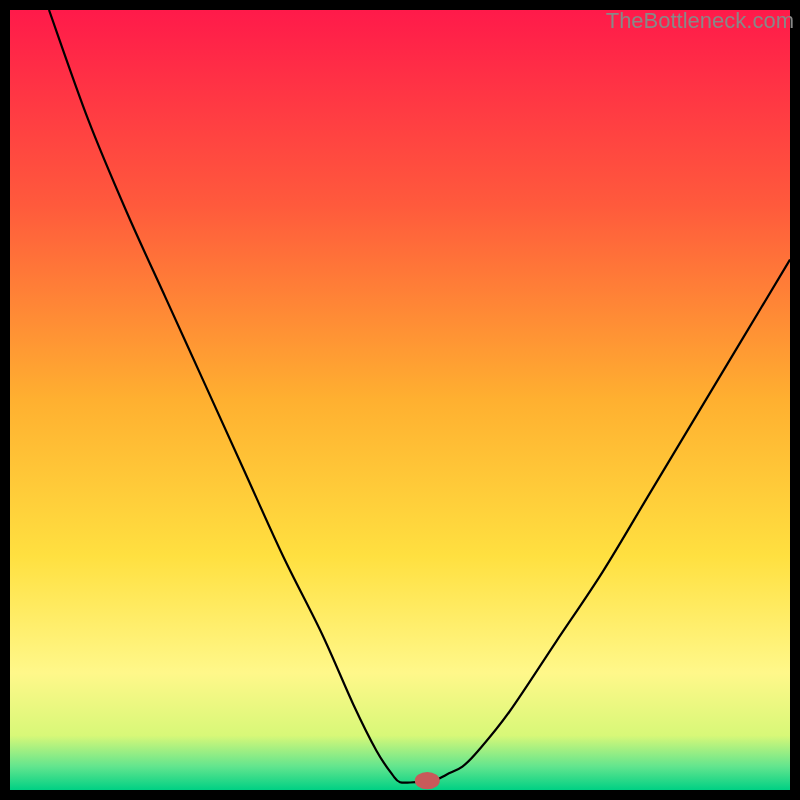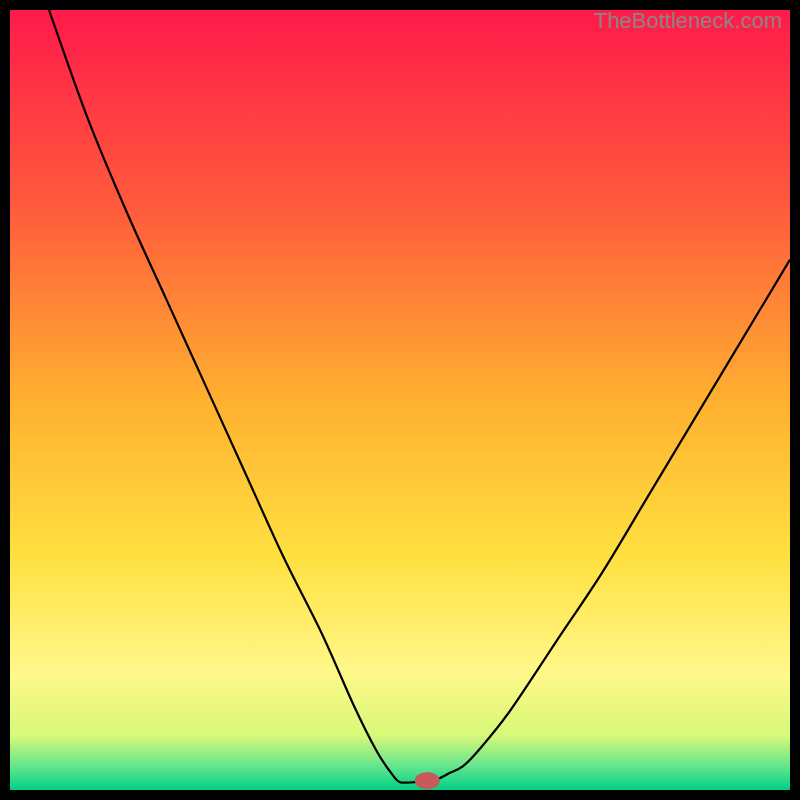--- a/index.html
+++ b/index.html
@@ -14,21 +14,21 @@
   .plot-area {
     position: absolute;
     left: 10px;
     top: 10px;
     width: 780px;
     height: 780px;
   }
   .watermark {
     position: absolute;
     top: 8px;
-    right: 18px;
+    right: 6px;
     color: #888;
     font-size: 22px;
     font-weight: normal;
     z-index: 10;
   }
   svg {
     display: block;
   }
 </style>
 </head>

